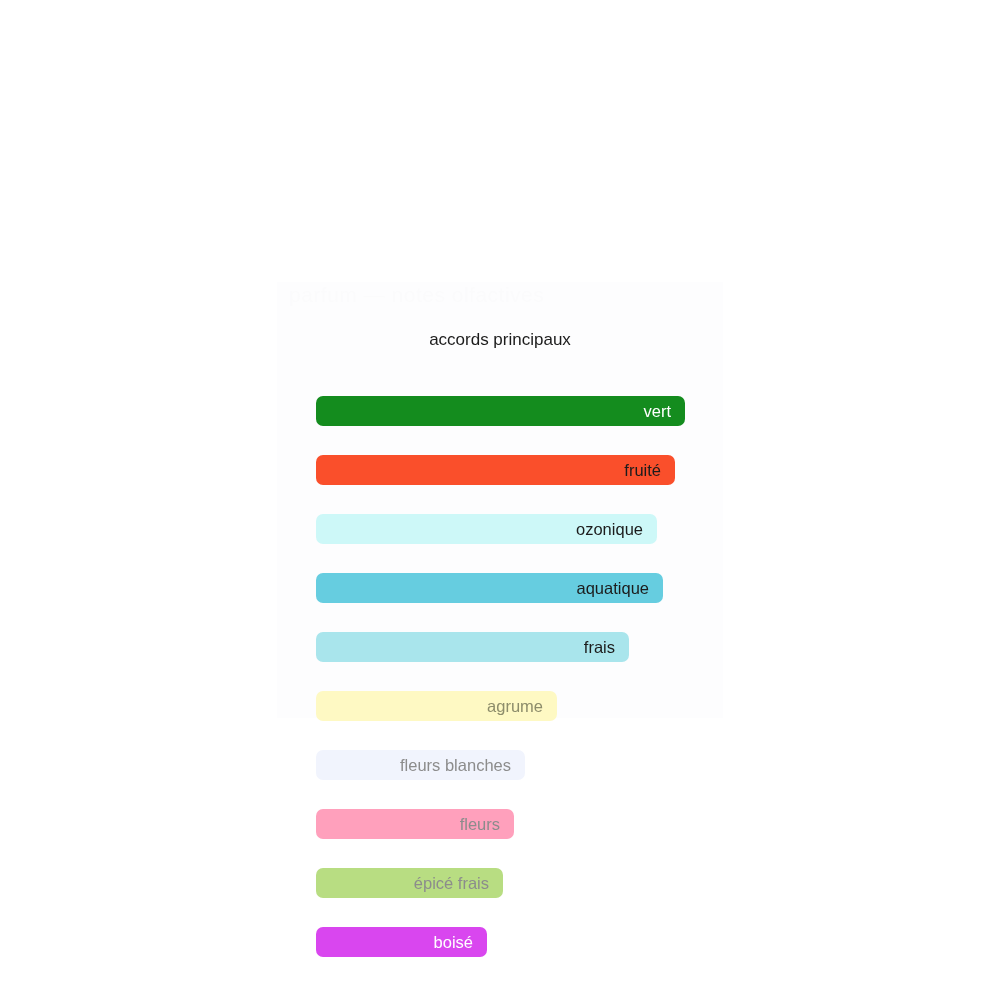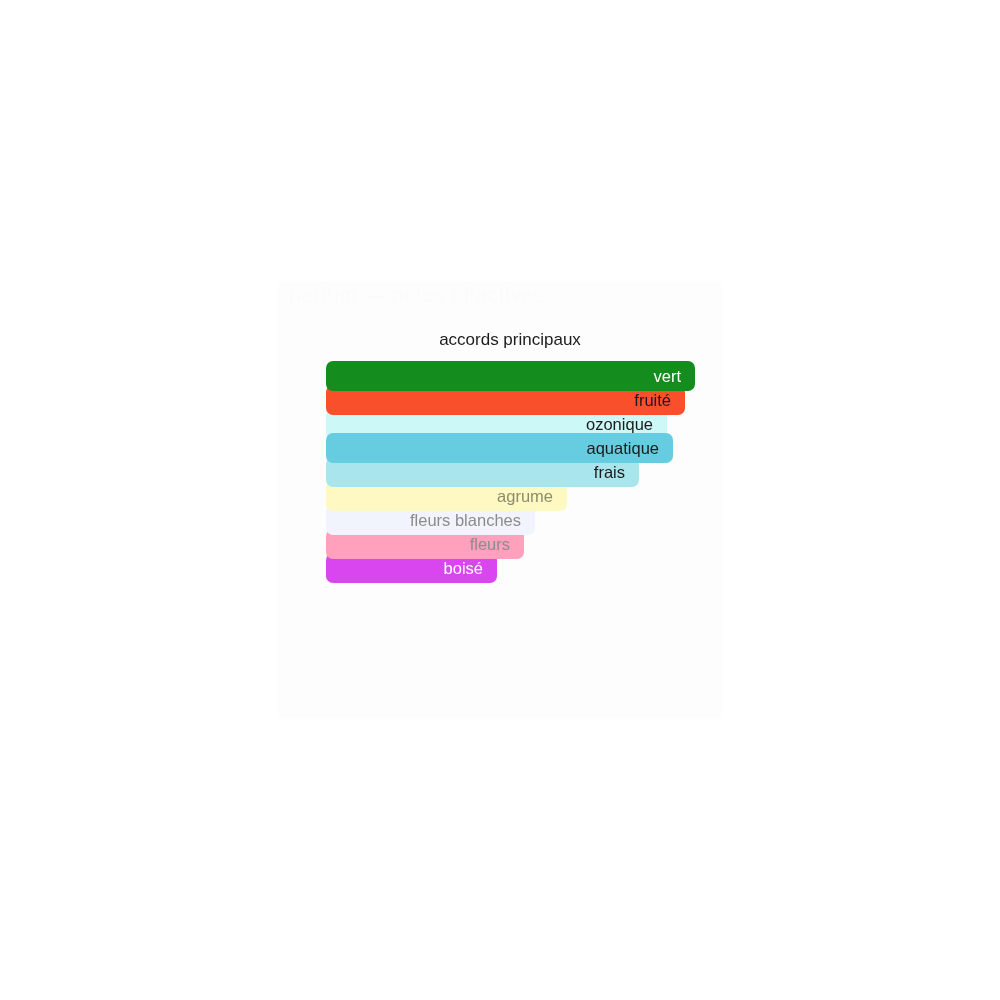--- a/index.html
+++ b/index.html
@@ -47,21 +47,21 @@
     white-space: nowrap;
     overflow: hidden;
     text-align: left;
     padding-left: 12px;
     box-sizing: border-box;
     user-select: none;
   }
 
   #chart {
     position: absolute;
-    left: 287px;
+    left: 277px;
     top: 320px;
     width: 446px;
     height: 352px;
   }
 
   #chart-title {
     position: absolute;
     left: 0;
     top: 10px;
     width: 446px;
@@ -73,20 +73,21 @@
   #bars {
     position: absolute;
     left: 39px;
     top: 41px;
     width: 380px;
   }
 
   .bar-row {
     position: relative;
     height: 24px;
+    margin-top: 35px;
   }
 
   .bar {
     position: absolute;
     left: 0;
     top: 0;
     height: 30px;
     border-radius: 7px;
     box-sizing: border-box;
     display: flex;
@@ -149,20 +150,25 @@
           <div class="bar" style="width: 209px; background: rgb(241, 244, 253); z-index: 94;">
             <span class="bar-label" style="color: rgb(140, 140, 140);">fleurs blanches</span>
           </div>
         </div>
         <div class="bar-row">
           <div class="bar" style="width: 198px; background: rgb(255, 160, 188); z-index: 93;">
             <span class="bar-label" style="color: rgb(140, 140, 140);">fleurs</span>
           </div>
         </div>
         <div class="bar-row">
+          <div class="bar" style="width: 187px; background: rgb(184, 221, 130); z-index: 92;">
+            <span class="bar-label" style="color: rgb(140, 140, 140);">épicé frais</span>
+          </div>
+        </div>
+        <div class="bar-row">
           <div class="bar" style="width: 171px; background: #d946ef; z-index: 91;">
             <span class="bar-label" style="color: rgb(255, 255, 255);">boisé</span>
           </div>
         </div>
       </div>
 
   </div>
 
 </div>
 

